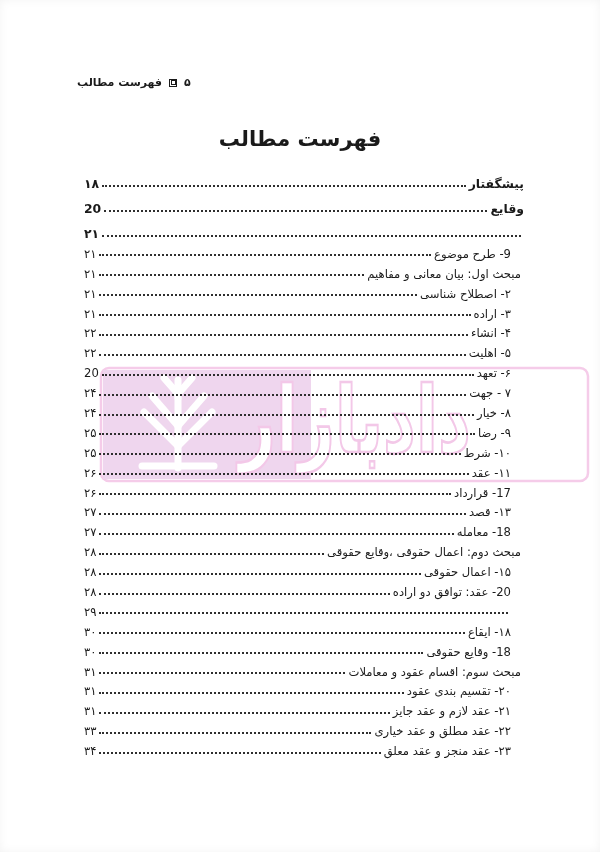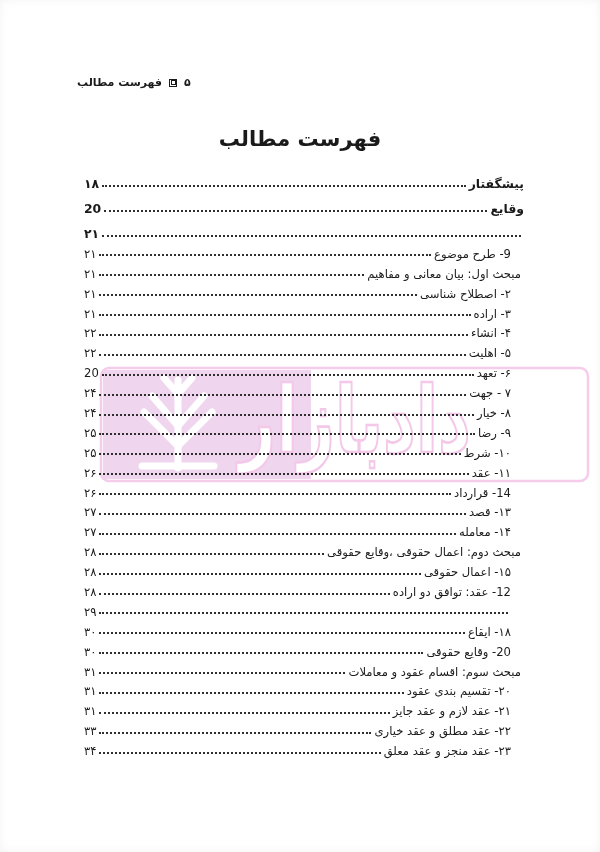--- a/index.html
+++ b/index.html
@@ -148,60 +148,60 @@
       <span class="label">۱۰- شرط</span>
       <span class="dots"></span>
       <span class="pnum">۲۵</span>
     </div>
     <div class="row item">
       <span class="label">۱۱- عقد</span>
       <span class="dots"></span>
       <span class="pnum">۲۶</span>
     </div>
     <div class="row item">
-      <span class="label">14- قرارداد</span>
+      <span class="label">17- قرارداد</span>
       <span class="dots"></span>
       <span class="pnum">۲۶</span>
     </div>
     <div class="row item">
       <span class="label">۱۳- قصد</span>
       <span class="dots"></span>
       <span class="pnum">۲۷</span>
     </div>
     <div class="row item">
-      <span class="label">۱۴- معامله</span>
+      <span class="label">18- معامله</span>
       <span class="dots"></span>
       <span class="pnum">۲۷</span>
     </div>
     <div class="row section">
       <span class="label">مبحث دوم: اعمال حقوقی ،وقایع حقوقی</span>
       <span class="dots"></span>
       <span class="pnum">۲۸</span>
     </div>
     <div class="row item">
       <span class="label">۱۵- اعمال حقوقی</span>
       <span class="dots"></span>
       <span class="pnum">۲۸</span>
     </div>
     <div class="row item">
-      <span class="label">12- عقد: توافق دو اراده</span>
+      <span class="label">20- عقد: توافق دو اراده</span>
       <span class="dots"></span>
       <span class="pnum">۲۸</span>
     </div>
     <div class="row item">
       <span class="dots"></span>
       <span class="pnum">۲۹</span>
     </div>
     <div class="row item">
       <span class="label">۱۸- ایقاع</span>
       <span class="dots"></span>
       <span class="pnum">۳۰</span>
     </div>
     <div class="row item">
-      <span class="label">20- وقایع حقوقی</span>
+      <span class="label">18- وقایع حقوقی</span>
       <span class="dots"></span>
       <span class="pnum">۳۰</span>
     </div>
     <div class="row section">
       <span class="label">مبحث سوم: اقسام عقود و معاملات</span>
       <span class="dots"></span>
       <span class="pnum">۳۱</span>
     </div>
     <div class="row item">
       <span class="label">۲۰- تقسیم بندی عقود</span>

